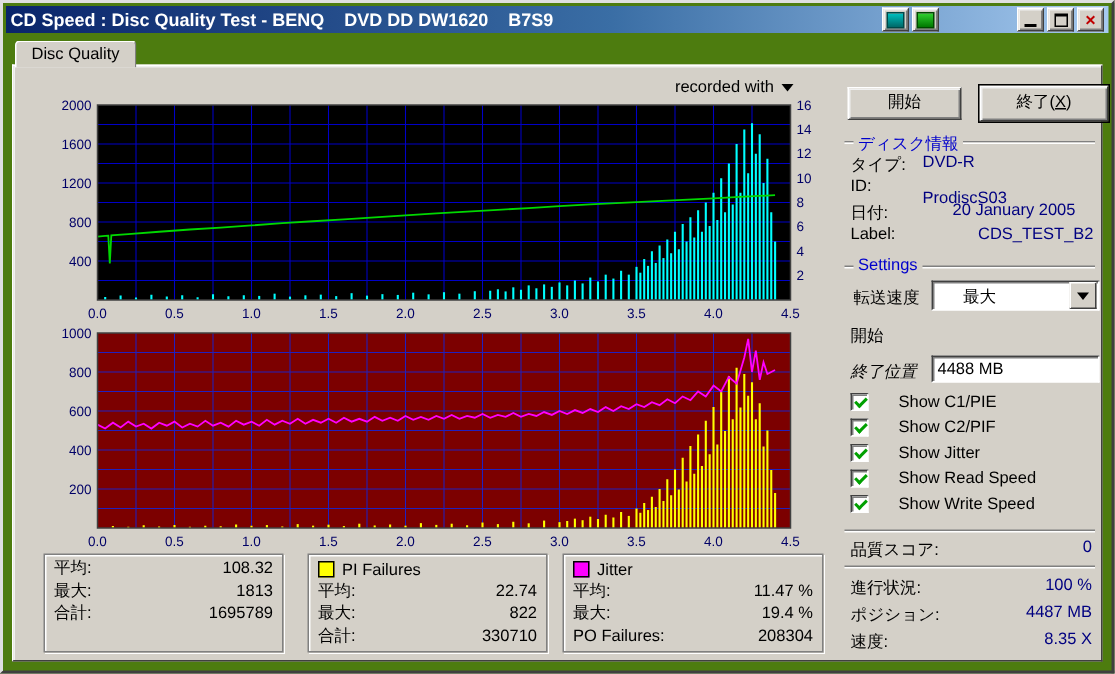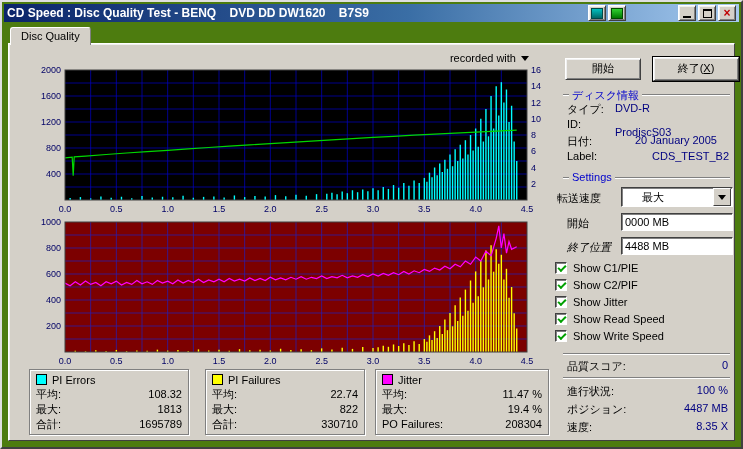--- a/index.html
+++ b/index.html
@@ -54,21 +54,21 @@
   .val{position:absolute;color:#000080;}
   .txt{position:absolute;left:612px;width:112px;height:18px;box-sizing:border-box;background:#fff;
     border:1px solid;border-color:#404040 #fff #fff #404040;box-shadow:inset 1px 1px 0 #808080;
     font-family:"Liberation Sans",sans-serif;font-size:11px;padding:0 3px;color:#000;}
   .combo{position:absolute;left:612px;top:143px;width:112px;height:20px;box-sizing:border-box;background:#fff;
     border:1px solid;border-color:#404040 #fff #fff #404040;box-shadow:inset 1px 1px 0 #808080;
     display:flex;align-items:center;}
   .combo .sel{flex:1;padding-left:20px;}
   .combo .drop{width:16px;height:16px;margin-right:1px;background:#d4d0c8;border:1px solid;
     border-color:#fff #404040 #404040 #fff;display:flex;align-items:center;justify-content:center;}
-  .chk-row{position:absolute;left:546px;height:14px;display:flex;align-items:center;gap:6px;cursor:default;}
+  .chk-row{position:absolute;left:558px;height:14px;display:flex;align-items:center;gap:20px;cursor:default;}
   .chk{width:12px;height:12px;background:#fff;border:1px solid;border-color:#404040 #fff #fff #404040;
     box-shadow:inset 1px 1px 0 #808080;position:relative;box-sizing:border-box;}
   .chk .mark{position:absolute;left:2px;top:2px;width:6px;height:3px;
     border-left:2px solid #00a000;border-bottom:2px solid #00a000;transform:rotate(-45deg);}
   .right-val{position:absolute;right:6px;text-align:right;color:#000080;}
 </style>
 </head>
 <body>
 
 <div class="window">
@@ -354,24 +354,20 @@
         <text x="208" y="148" text-anchor="middle">1.5</text>
         <text x="259.3333333333333" y="148" text-anchor="middle">2.0</text>
         <text x="310.6666666666667" y="148" text-anchor="middle">2.5</text>
         <text x="362" y="148" text-anchor="middle">3.0</text>
         <text x="413.3333333333333" y="148" text-anchor="middle">3.5</text>
         <text x="464.66666666666663" y="148" text-anchor="middle">4.0</text>
         <text x="516" y="148" text-anchor="middle">4.5</text>
       </svg>
 
     <div class="statbox" style="left:20px;width:160px;">
-      <div class="stat-head">
-        <span class="swatch" style="background: rgb(0, 255, 255);"></span>
-        <span>PI Errors</span>
-      </div>
       <div class="stat-row">
           <span>平均:</span>
           <span class="v">108.32</span>
         </div>
       <div class="stat-row">
           <span>最大:</span>
           <span class="v">1813</span>
         </div>
       <div class="stat-row">
           <span>合計:</span>
@@ -427,30 +423,29 @@
     <div class="lbl" style="left:558px;top:74px;">ID:</div>
     <div class="val" style="left:606px;top:82px;">ProdiscS03</div>
     <div class="lbl" style="left:558px;top:90px;">日付:</div>
     <div class="val" style="left:606px;top:90px;margin-left:20px;">20 January 2005</div>
     <div class="lbl" style="left:558px;top:106px;">Label:</div>
     <div class="val" style="left:606px;top:106px;margin-left:37px;">CDS_TEST_B2</div>
 
     <div class="hline" style="left:554px;right:4px;top:133px;"></div>
     <div class="group-title" style="left:560px;top:127px;">Settings</div>
 
-    <div class="lbl" style="left:548px;top:147px;">転送速度</div>
+    <div class="lbl" style="left:560px;top:147px;">転送速度</div>
     <div class="combo">
       <span class="sel">最大</span>
       <span class="drop">
           <span class="arrow-down"></span>
         </span>
     </div>
 
     <div class="lbl" style="left:558px;top:172px;">開始</div>
-    <input class="txt" style="top: 169px;" value="0000 MB">
 
     <div class="lbl" style="left:558px;top:196px;font-style:italic;">終了位置</div>
     <input class="txt" style="top: 193px;" value="4488 MB">
 
     <div class="chk-row" style="top:217px;">
       <span class="chk">
           <span class="mark"></span>
         </span>
       <span>Show C1/PIE</span>
     </div>

